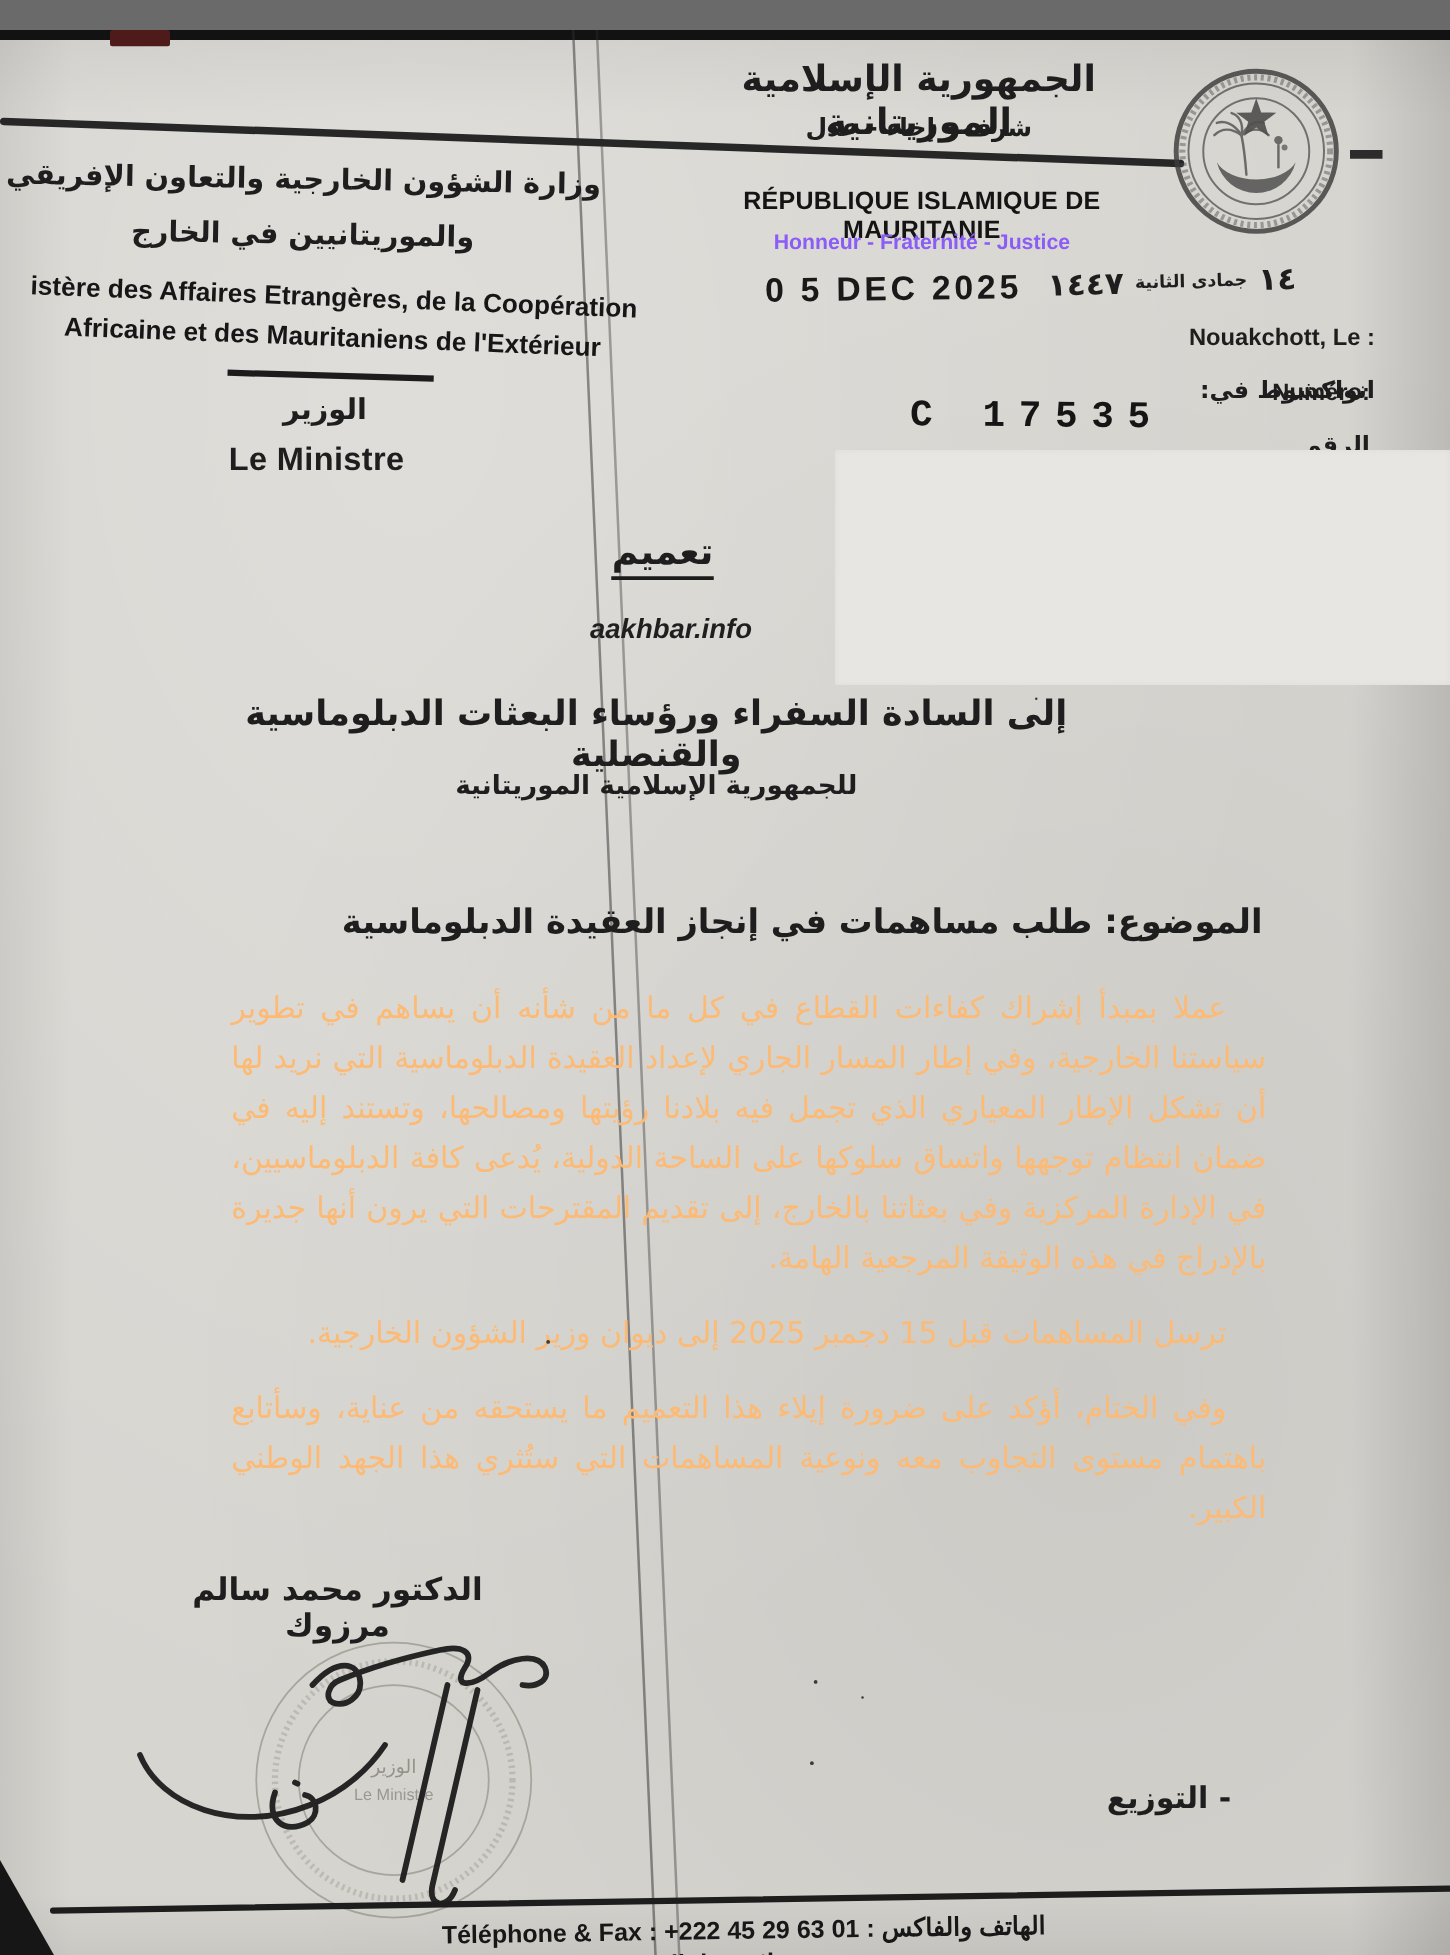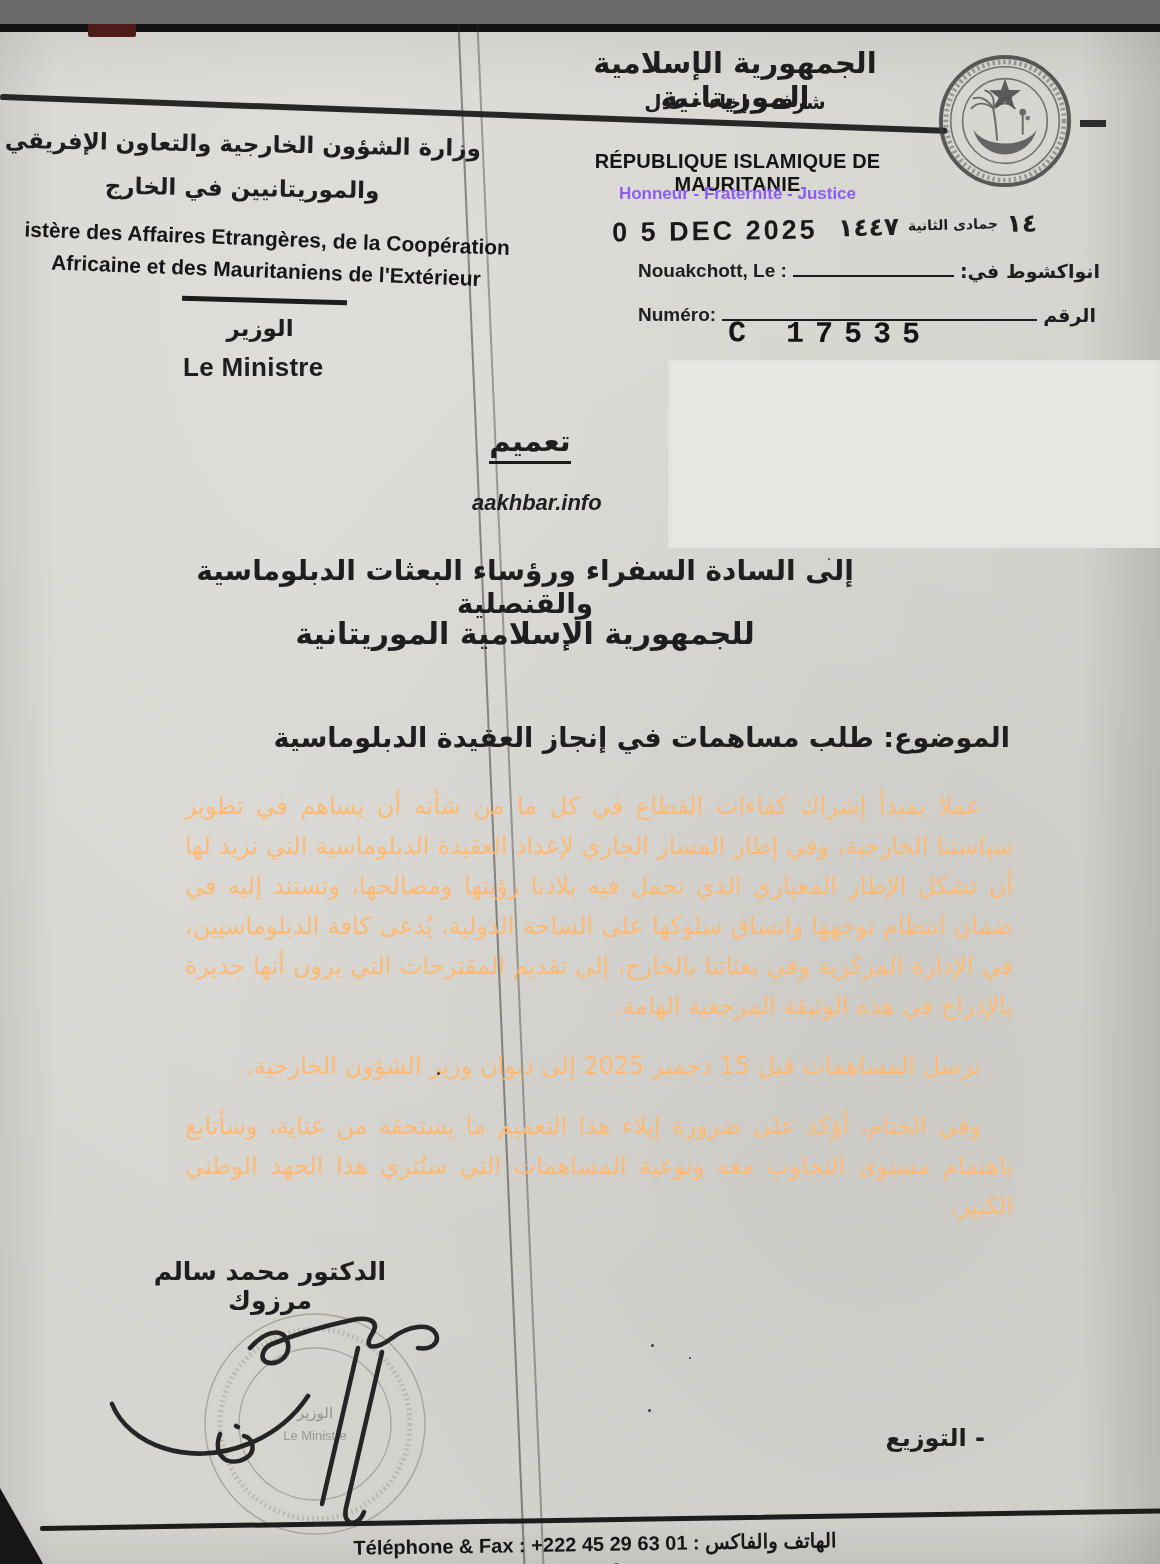--- a/index.html
+++ b/index.html
@@ -50,21 +50,21 @@
     transform-origin:left top;line-height:32px;color:#161616;}
   .min-underline{left:182px;top:274px;width:165px;height:5px;background:#1c1c1c;
     transform:rotate(1.6deg);}
 
   
   .date-stamp{left:612px;top:192px;font-size:27px;letter-spacing:3px;color:#191919;
     transform:rotate(-.8deg);font-family:"Liberation Sans",sans-serif;}
   .hijri{left:838px;top:186px;width:268px;font-size:25px;transform:rotate(-1.5deg);
     text-align:left;white-space:nowrap;}
   .hijri .small{font-size:14px;display:inline-block;transform:translateY(-4px);letter-spacing:-.5px;}
-  .ref-row{display:flex;align-items:flex-end;gap:6px;}
+  .ref-row{display:flex;align-items:flex-end;gap:6px;flex-direction:column;}
   .row-nkc{left:638px;top:236px;width:462px;}
   .row-num{left:638px;top:280px;width:458px;}
   .ref-row .fr-lab{font-size:19px;font-weight:bold;white-space:nowrap;}
   .ref-row .ar-lab{font-family:"DejaVu Sans",sans-serif;direction:rtl;font-size:19px;
     font-weight:bold;white-space:nowrap;}
   .ref-row .fill{flex:1;border-bottom:2.5px solid #1c1c1c;margin-bottom:5px;}
   .num-stamp{left:728px;top:293px;font-size:30px;letter-spacing:11px;color:#151515;
     font-family:"Liberation Mono",monospace;font-weight:bold;transform:rotate(.4deg);}
 
   
@@ -74,21 +74,21 @@
   
   .whiteout{left:668px;top:336px;width:492px;height:188px;background:#e7e6e2;
     box-shadow:0 0 6px rgba(0,0,0,.04) inset;}
   .doc-title{left:470px;top:400px;width:120px;font-size:29px;text-align:center;}
   .doc-title span{border-bottom:3.5px solid #1b1b1b;padding-bottom:3px;}
   .watermark{left:472px;top:466px;font-size:22px;font-weight:bold;color:#1f1f1f;
     font-family:"Liberation Sans",sans-serif;font-style:italic;}
 
   
   .addr1{left:158px;top:530px;width:734px;font-size:28px;}
-  .addr2{left:158px;top:592px;width:734px;font-size:30px;}
+  .addr2{left:158px;top:592px;width:734px;font-size:21px;}
   .subject{left:185px;top:698px;width:825px;font-size:27px;}
   .para{left:185px;width:828px;font-size:24px;line-height:40px;text-align:justify;
     color:#fdba74;text-indent:32px;}
   .p1{top:762px;}
   .p2{top:1022px;text-align:right;}
   .p3{top:1082px;}
 
   
   .signer{left:120px;top:1233px;width:300px;font-size:25px;text-align:center;}
   .sig-svg{left:100px;top:1262px;}

